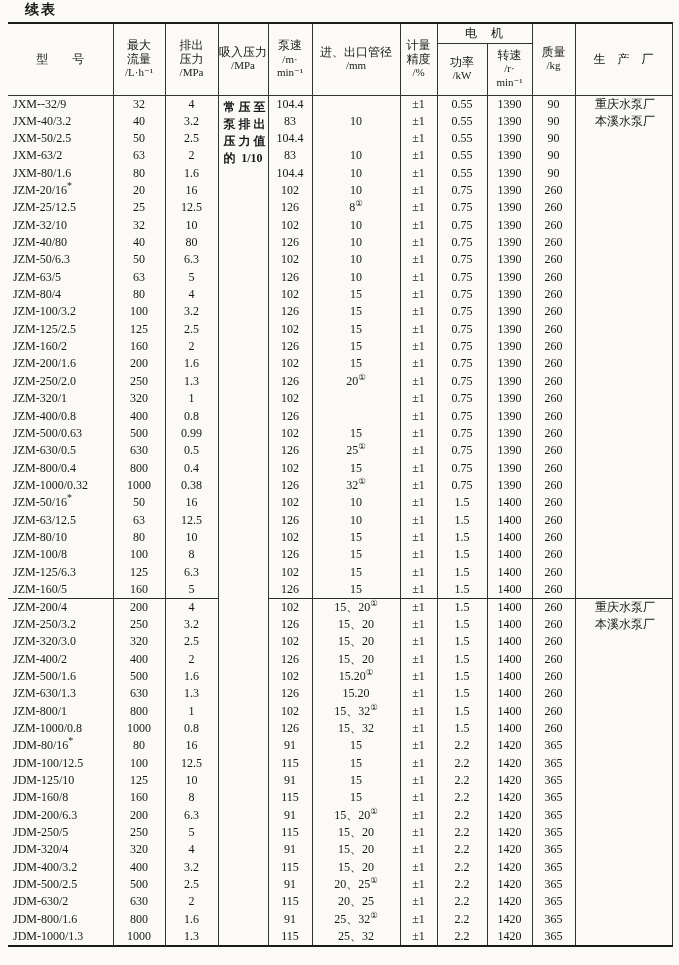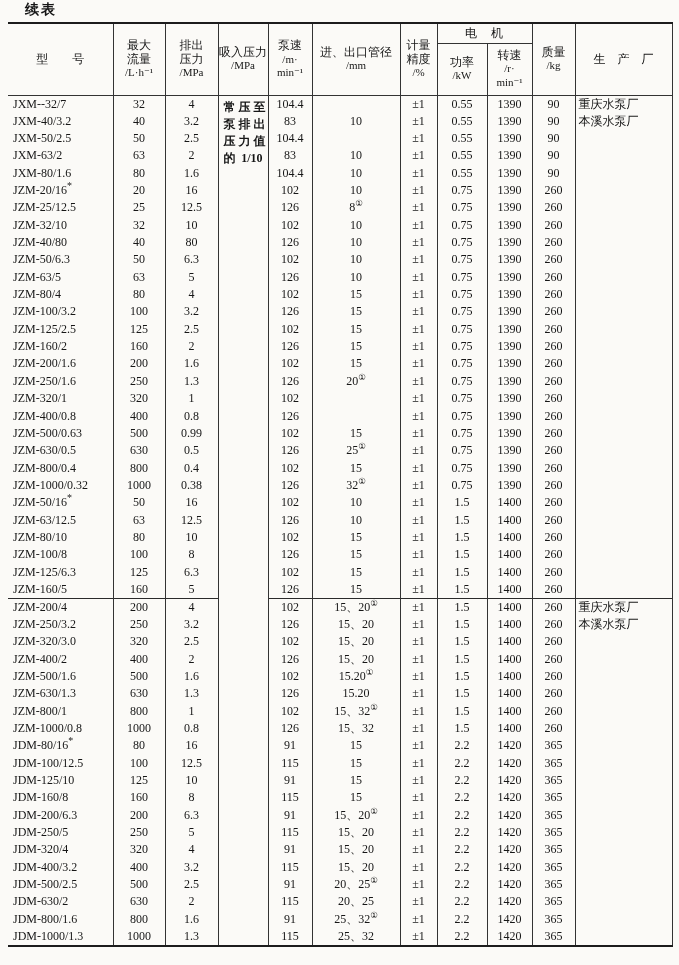--- a/index.html
+++ b/index.html
@@ -35,21 +35,21 @@
   }
   thead tr.hr-top    { height:20px; }
   thead tr.hr-sub    { height:52px; }
   thead th           { border-bottom:1px solid #333; }
   th.motor-group     { border-bottom:1px solid #333; letter-spacing:1px; }
   .hl { display:block; line-height:13.5px; font-size:12px; }
   .hl.unit { font-size:11px; }
   tbody tr { height:17.35px; }
   tbody td { line-height:17px; font-size:12px; }
   td.c-model { text-align:left; padding-left:5px; }
-  td.c-maker { text-align:left; padding-left:3px; }
+  td.c-maker { text-align:center; padding-left:3px; }
   td.suction {
     vertical-align:top; padding-top:3px;
   }
   .sn-line {
     display:block; height:17.3px; line-height:17.3px;
     padding:0 5px; font-size:12px;
     text-align:justify; text-align-last:justify;font-weight:bold;
   }
   tbody tr.divider td { border-top:1.5px solid #2a2a2a; }
   sup.circ { font-size:8.5px; line-height:0; vertical-align:super; }
@@ -124,21 +124,21 @@
         </th>
         <th>
           <span class="hl">转速</span>
           <span class="hl unit">/r·</span>
           <span class="hl unit">min⁻¹</span>
         </th>
       </tr>
     </thead>
     <tbody>
         <tr>
-          <td class="c-model">JXM--32/7</td>
+          <td class="c-model">JXM--32/9</td>
           <td class="c-num">32</td>
           <td class="c-num">4</td>
           <td rowspan="49" class="suction">
             <div class="sn-line">常 压 至</div>
             <div class="sn-line">泵 排 出</div>
             <div class="sn-line">压 力 值</div>
             <div class="sn-line">的 1/10</div>
           </td>
           <td class="c-num">104.4</td>
           <td class="c-num"></td>
@@ -322,21 +322,21 @@
           <td class="c-num">1.6</td>
           <td class="c-num">102</td>
           <td class="c-num">15</td>
           <td class="c-num">±1</td>
           <td class="c-num">0.75</td>
           <td class="c-num">1390</td>
           <td class="c-num">260</td>
           <td class="c-maker"></td>
         </tr>
         <tr>
-          <td class="c-model">JZM-250/1.6</td>
+          <td class="c-model">JZM-250/2.0</td>
           <td class="c-num">250</td>
           <td class="c-num">1.3</td>
           <td class="c-num">126</td>
           <td class="c-num">20<sup class="circ">①</sup></td>
           <td class="c-num">±1</td>
           <td class="c-num">0.75</td>
           <td class="c-num">1390</td>
           <td class="c-num">260</td>
           <td class="c-maker"></td>
         </tr>

